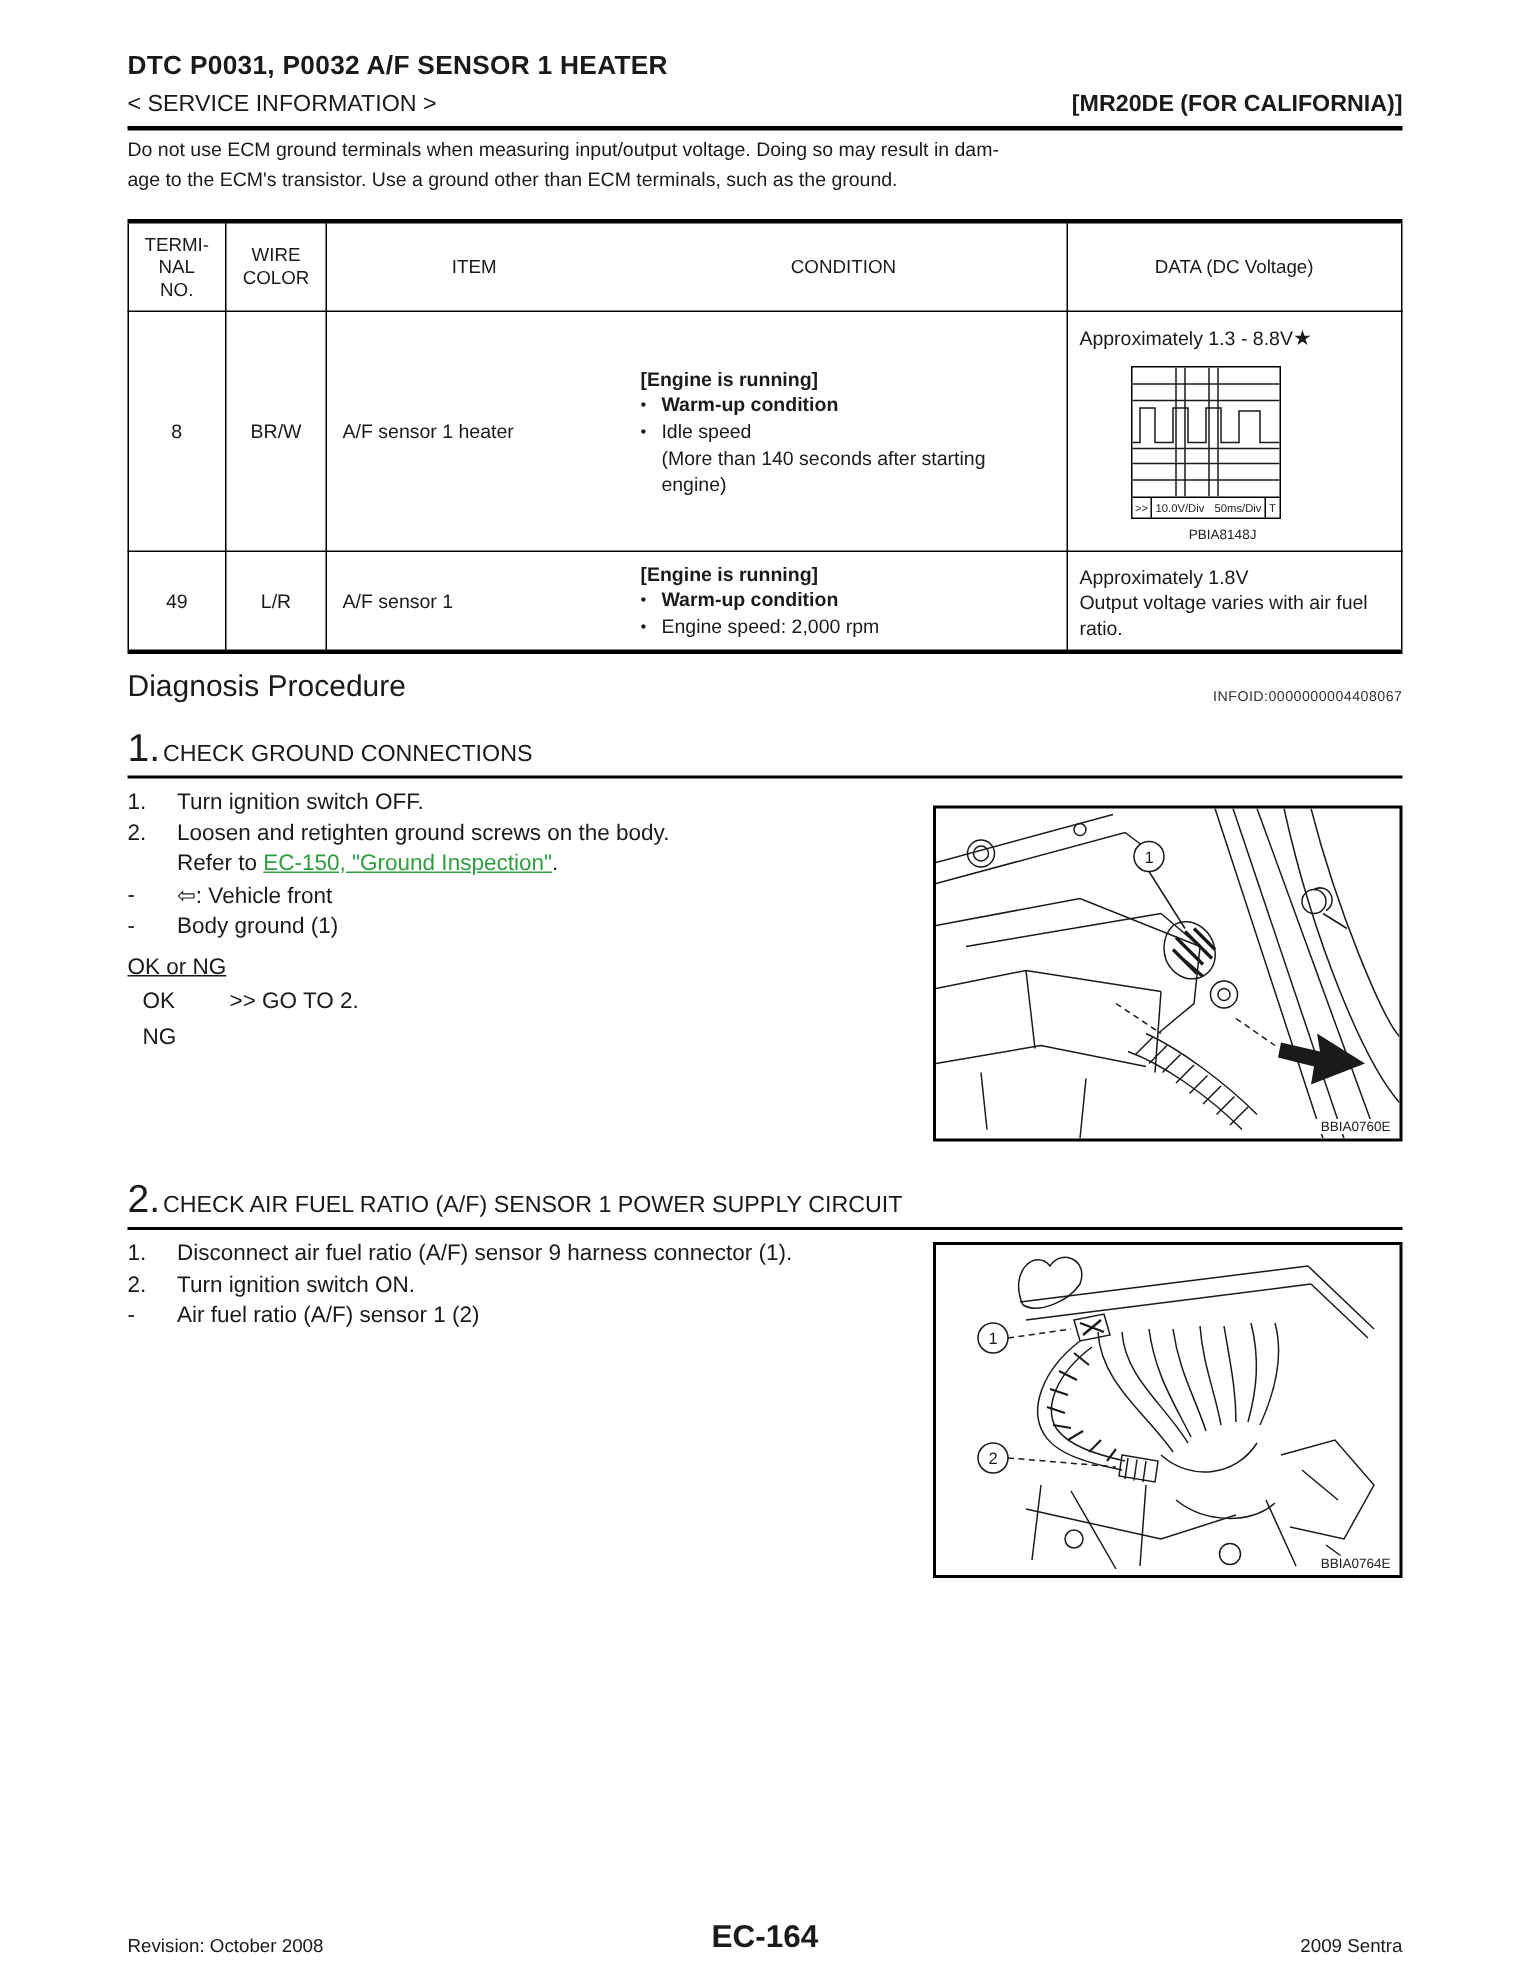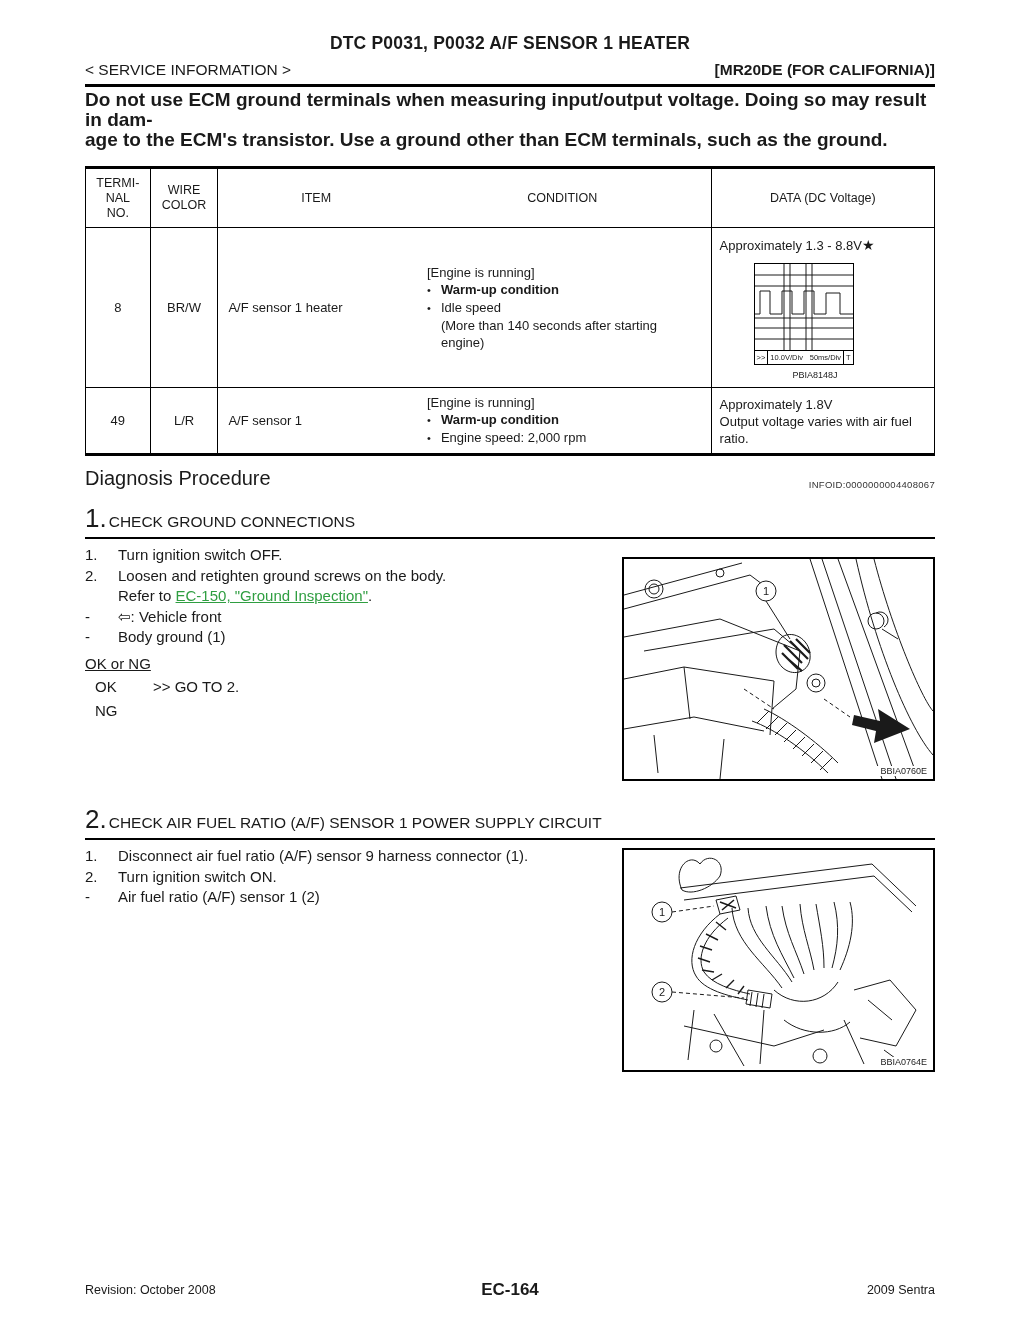--- a/index.html
+++ b/index.html
@@ -10,32 +10,31 @@
     background: #fff;
     color: #1a1a1a;
     font-family: "Liberation Sans", "DejaVu Sans", sans-serif;
     overflow: hidden;
   }
   .content { position: absolute; left: 85px; width: 850px; top: 0; }
 
   
   .doc-title {
     margin-top: 33px;
-    text-align: center;
     font-size: 17.5px; font-weight: bold;
     letter-spacing: 0.2px;
   }
   .sub-row {
     margin-top: 7px;
     display: flex; justify-content: space-between; align-items: flex-end;
   }
   .service-info { font-size: 15.5px; }
   .engine-code  { font-size: 15.5px; font-weight: bold; }
   .thick-rule { border: none; border-top: 3px solid #000; margin-top: 5px; }
-  .warning { margin-top: 3px; font-weight: bold; font-size: 19px; line-height: 20px; }
+  .warning { margin-top: 3px; font-weight: normal; font-size: 13px; line-height: 20px; }
 
   
   table.spec {
     margin-top: 16px;
     width: 850px; border-collapse: collapse; table-layout: fixed;
     border-top: 3px solid #000; border-bottom: 3px solid #000;
     border-left: 1px solid #000; border-right: 1px solid #000;
     font-size: 13px;
   }
   table.spec th, table.spec td { border: 1px solid #000; }
@@ -48,21 +47,21 @@
   td.c-term, td.c-wire { text-align: center; }
   th.no-r, td.no-r { border-right: none !important; }
   th.no-l, td.no-l { border-left: none !important; }
   td.c-item { padding-left: 10px; }
   td.c-cond { padding: 6px 12px 6px 13px; }
   td.c-data { vertical-align: top; padding: 6px 6px 4px 8px; }
   .row-8  { height: 160px; }
   .row-49 { height: 62px; }
   .row-53 { height: 26px; }
   .cond-block { max-width: 262px; line-height: 17px; }
-  .cond-state { font-weight: normal; }
+  .cond-state { font-weight: bold; }
   .bullet { display: flex; }
   .bullet .dot { width: 14px; flex: 0 0 14px; text-align: left; font-size: 11px; padding-top: 1px; }
   .bullet.b-bold .b-text { font-weight: bold; }
   .bullet-note { padding-left: 14px; max-width: 250px; }
   .data-line { line-height: 17px; }
   .data-star { font-family: "DejaVu Sans", sans-serif; font-size: 14px; }
 
   
   .scope-wrap { margin-left: 34px; margin-top: 9px; width: 100px; }
   .scope { border: 1px solid #000; width: 100px; }
@@ -115,24 +114,24 @@
   .figure.f2 { top: 8px; }
   .figure svg { display: block; width: 100%; height: 100%; }
   .fig-caption {
     position: absolute; right: 6px; bottom: 3px;
     font-size: 9px; color: #222; background: #fff; padding-left: 3px;
   }
 
   
   .footer {
     position: absolute; top: 1280px; left: 85px; width: 850px;
-    display: flex; align-items: center;
+    display: flex; align-items: flex-end;
   }
   .footer .rev   { flex: 1; font-size: 12.5px; }
-  .footer .pagec { flex: 1; text-align: center; font-size: 17px; font-weight: bold; }
+  .footer .pagec { flex: 1; text-align: center; font-size: 21px; font-weight: bold; }
   .footer .model { flex: 1; text-align: right; font-size: 12.5px; }
 </style>
 </head>
 <body>
 
 <div class="page">
   <div class="content">
 
     <div class="doc-title">DTC P0031, P0032 A/F SENSOR 1 HEATER</div>
     <div class="sub-row">

